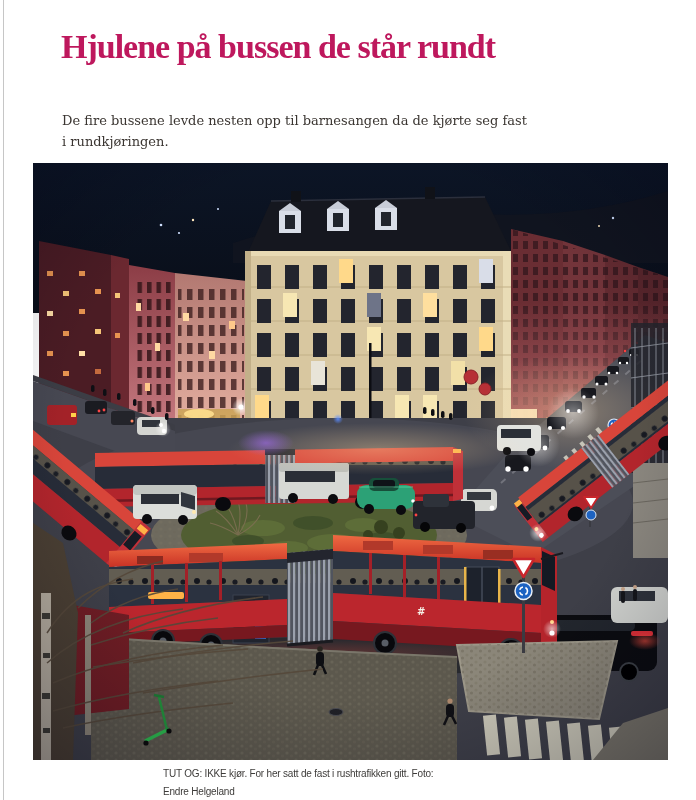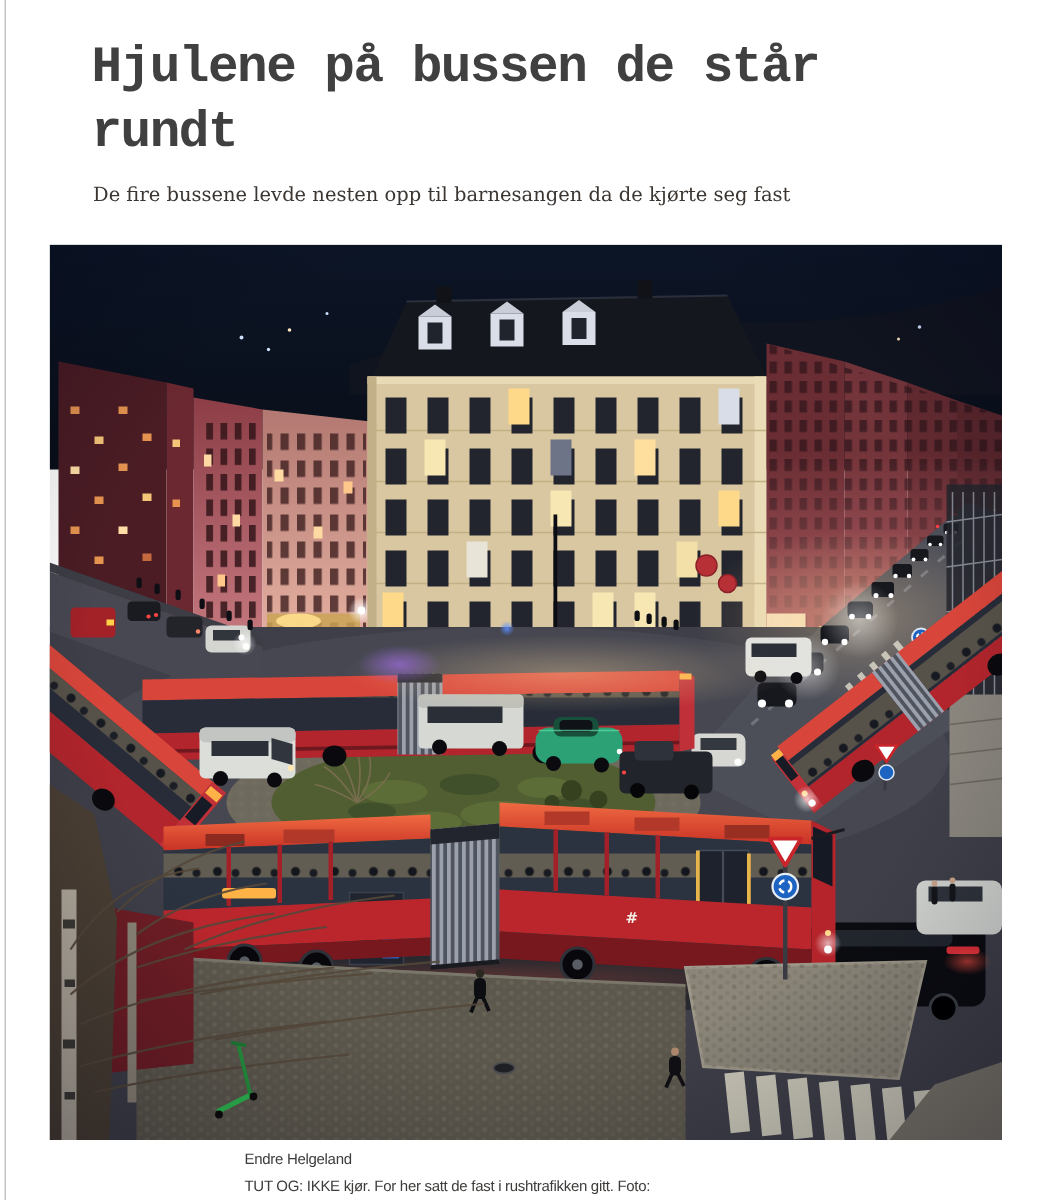--- a/index.html
+++ b/index.html
@@ -1,40 +1,41 @@
 <!DOCTYPE html>
 <html><head>
 <meta charset="utf-8">
 <style>
   html,body{margin:0;padding:0;}
   body{width:696px;height:800px;background:#ffffff;position:relative;overflow:hidden;
        font-family:"Liberation Sans",sans-serif;}
   .left-rule{position:absolute;left:3px;top:0;width:1px;height:800px;background:#c6c6c6;}
   .headline{position:absolute;left:61px;top:2px;width:600px;
-            font-family:Liberation Mono, monospace;font-weight:700;
-            font-size:34px;line-height:43px;letter-spacing:-1px;color:#404040;}
-  .standfirst{position:absolute;left:62px;top:107px;width:560px;
+            font-family:Liberation Serif, serif;font-weight:700;
+            font-size:34px;line-height:43px;letter-spacing:-1px;color:#be185d;}
+  .standfirst{position:absolute;left:62px;top:97px;width:560px;
               font-family:"DejaVu Serif","Liberation Serif",serif;font-weight:400;
               font-size:13px;line-height:21px;color:#3b3632;}
   .photo-figure{position:absolute;left:33px;top:163px;width:635px;height:597px;overflow:hidden;}
   .caption{position:absolute;left:163px;top:765px;width:480px;
            font-family:"Liberation Sans",sans-serif;font-size:10px;letter-spacing:-0.2px;
            line-height:18px;color:#3e3c3a;}
 </style>
 </head>
 <body>
 
 <div class="left-rule"></div>
 
 <h1 class="headline">
   <div>Hjulene på bussen de står rundt</div>
 </h1>
 
 <p class="standfirst">
   <span style="display:block">De fire bussene levde nesten opp til barnesangen da de kjørte seg fast</span>
+  <span style="display:block">i rundkjøringen.</span>
 </p>
 
 <figure class="photo-figure" style="margin:0">
 <svg width="635" height="597" viewBox="0 0 635 597" xmlns="http://www.w3.org/2000/svg">
 <defs>
   <linearGradient id="skyG" x1="0" y1="0" x2="0" y2="1">
     <stop offset="0" stop-color="#0c1526"></stop>
           <stop offset="1" stop-color="#090e18"></stop>
   </linearGradient>
   <radialGradient id="gWhite">
@@ -681,15 +682,15 @@
 
 <g>
   <ellipse cx="345" cy="286" rx="150" ry="26" fill="url(#gWarm)" opacity=".45"></ellipse>
   <ellipse cx="233" cy="280" rx="28" ry="13" fill="url(#gPurple)" opacity=".7"></ellipse>
   <rect x="0" y="0" width="635" height="597" fill="url(#vig)"></rect>
 </g>
 </svg>
 </figure>
 
 <figcaption class="caption">
+  <div>TUT OG: IKKE kjør. For her satt de fast i rushtrafikken gitt. Foto:</div>
   <div>Endre Helgeland</div>
-  <div>TUT OG: IKKE kjør. For her satt de fast i rushtrafikken gitt. Foto:</div>
 </figcaption>
 
 </body></html>

